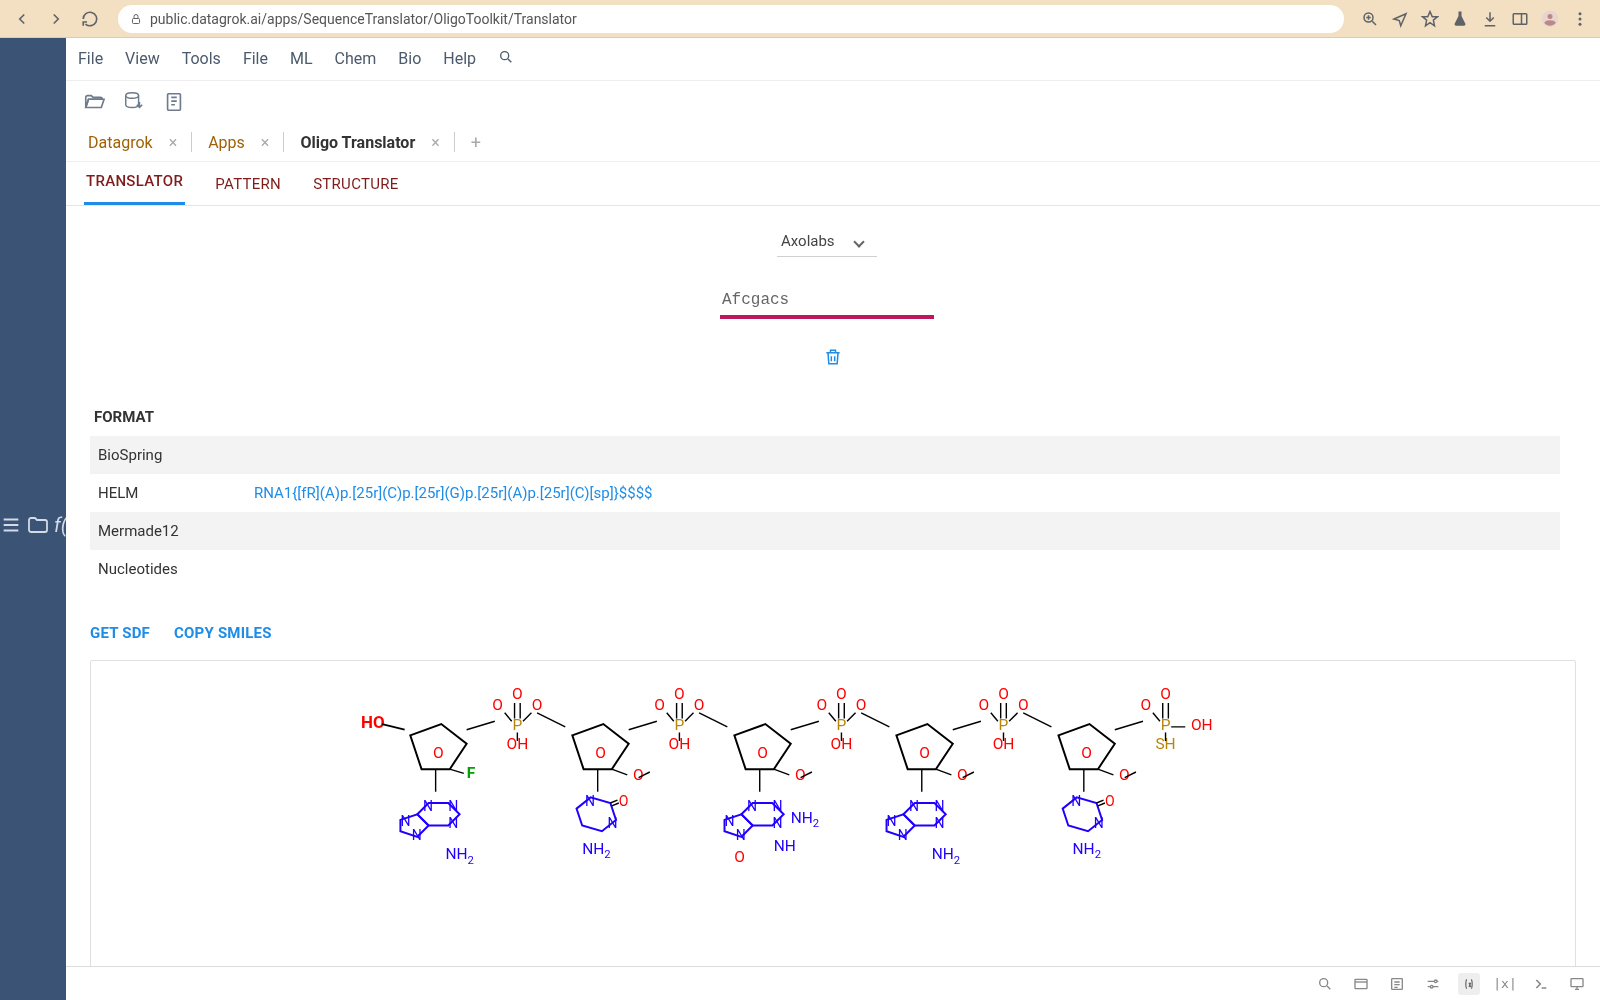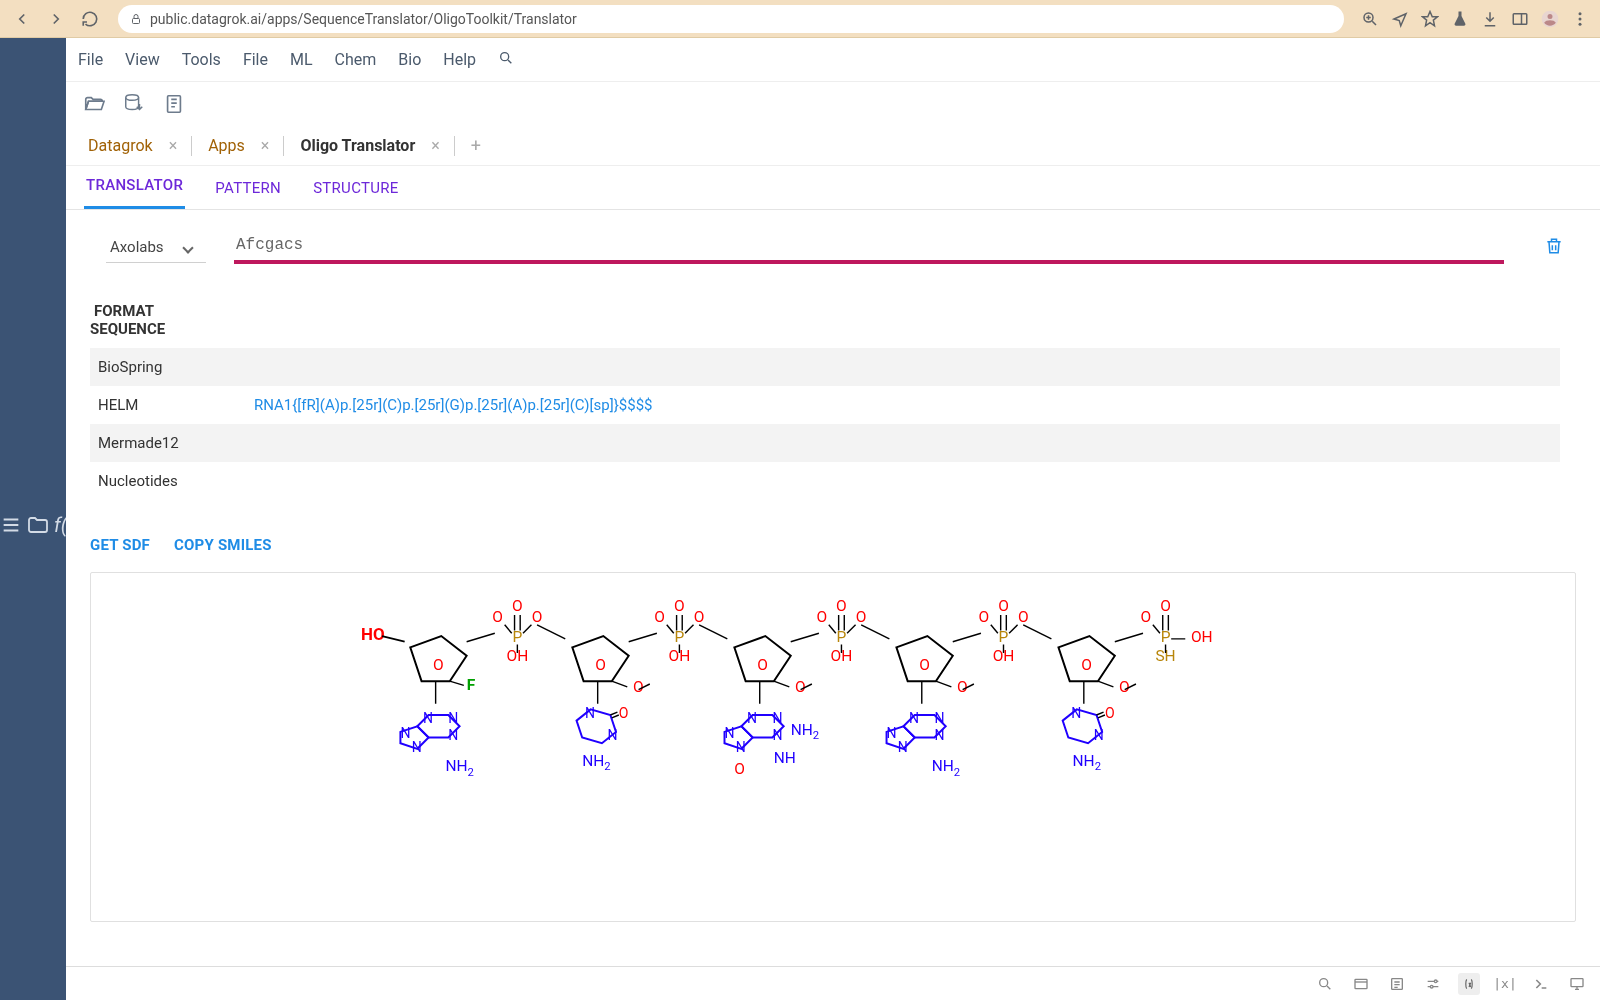--- a/index.html
+++ b/index.html
@@ -103,28 +103,28 @@
   .crumb-plus { color: #aaa; padding: 0 6px; cursor: pointer; font-size: 18px;}
 
   .subtabs {
     height: 44px;
     display: flex; align-items: flex-end;
     padding: 0 18px; gap: 28px;
     font-size: 15px;
     border-bottom: 1px solid #e4e4e4;
   }
   .subtab {
-    color: #6d28d9; padding: 10px 2px 12px;
+    color: #7f1d1d; padding: 10px 2px 12px;
     cursor: pointer; letter-spacing: 0.3px;
   }
   .subtab.active { border-bottom: 3px solid #1f8ce6; font-weight: 500; }
 
   .input-row {
     display: flex; align-items: center;
-    padding: 20px 36px 6px 40px; gap: 28px;
+    padding: 20px 36px 6px 24px; gap: 28px; flex-direction: column;
   }
   .select-box {
     display: flex; align-items: center; gap: 20px;
     padding: 6px 4px; border-bottom: 1px solid #d0d0d0;
     cursor: pointer; color: #444; font-size: 15px;
     min-width: 100px;
   }
   .seq-input {
     flex: 1; border: none; border-bottom: 4px solid #be185d;
     font-family: "Courier New", monospace; font-size: 16px;
@@ -400,21 +400,20 @@
       <div class="trash-btn">
         <svg width="20" height="20" viewBox="0 0 24 24" fill="none" stroke="#1f8ce6" stroke-width="1.8">
             <path d="M4 7h16M9 7V4h6v3M6 7l1 13h10l1-13M10 11v6M14 11v6"></path>
           </svg>
       </div>
     </div>
 
     <div class="results">
       <div class="res-head">
         <div class="col-fmt">FORMAT</div>
-        <div class="col-seq">SEQUENCE</div>
       </div>
       <div class="res-row">
         <div class="col-fmt">BioSpring</div>
       </div>
       <div class="res-row">
         <div class="col-fmt">HELM</div>
         <div class="col-seq">RNA1{[fR](A)p.[25r](C)p.[25r](G)p.[25r](A)p.[25r](C)[sp]}$$$$</div>
       </div>
       <div class="res-row">
         <div class="col-fmt">Mermade12</div>

